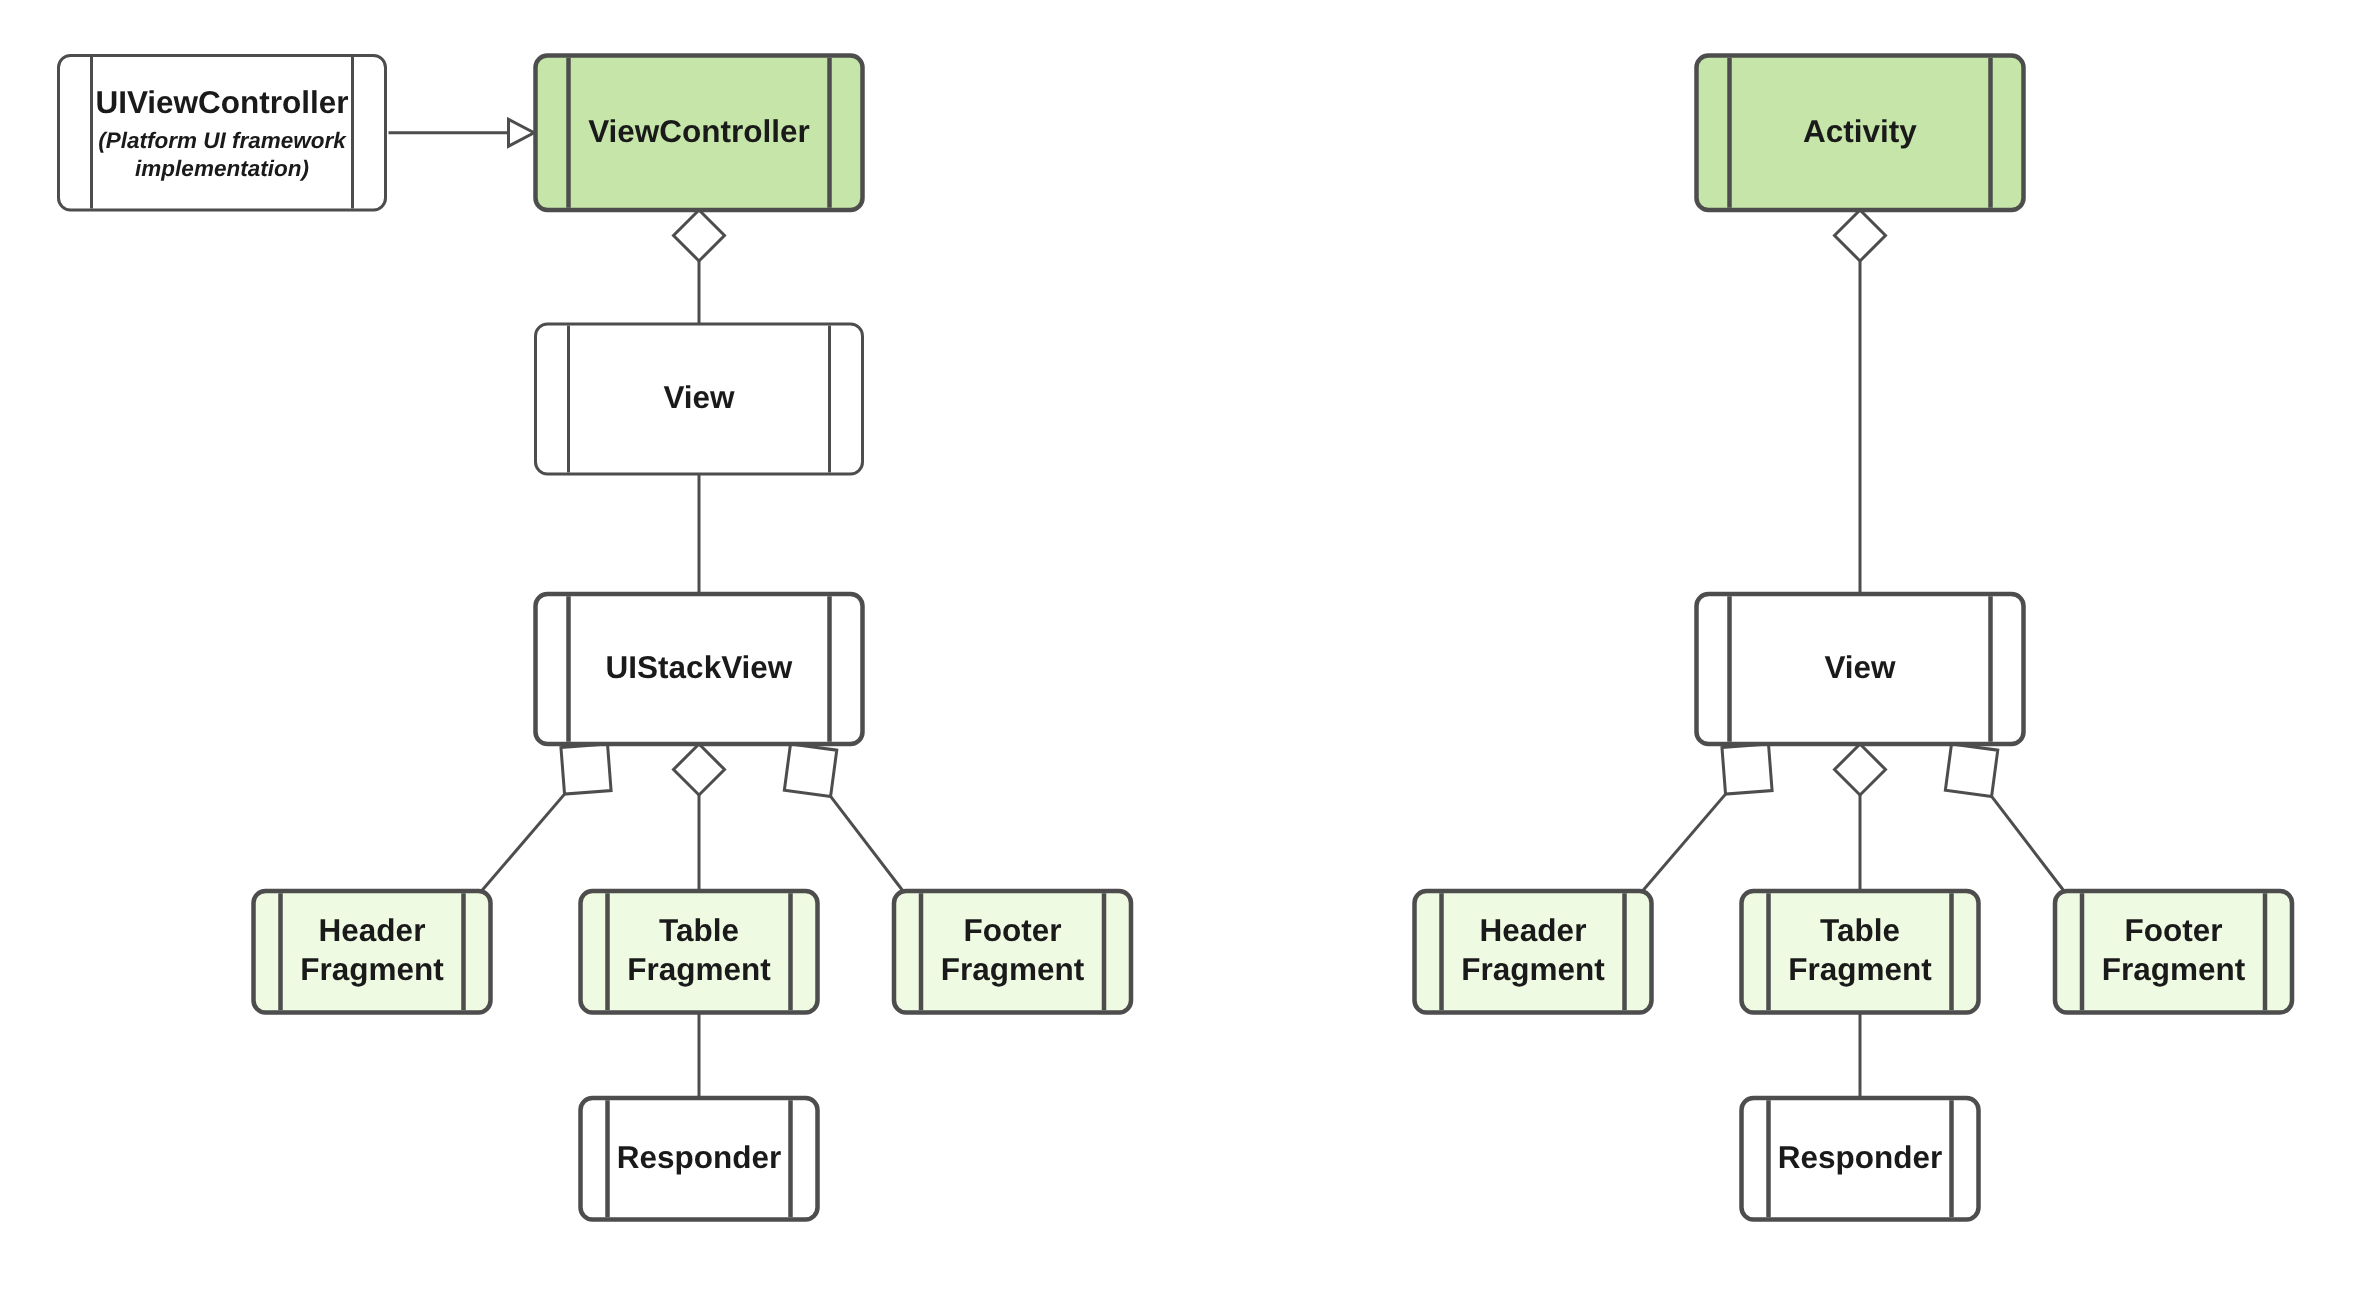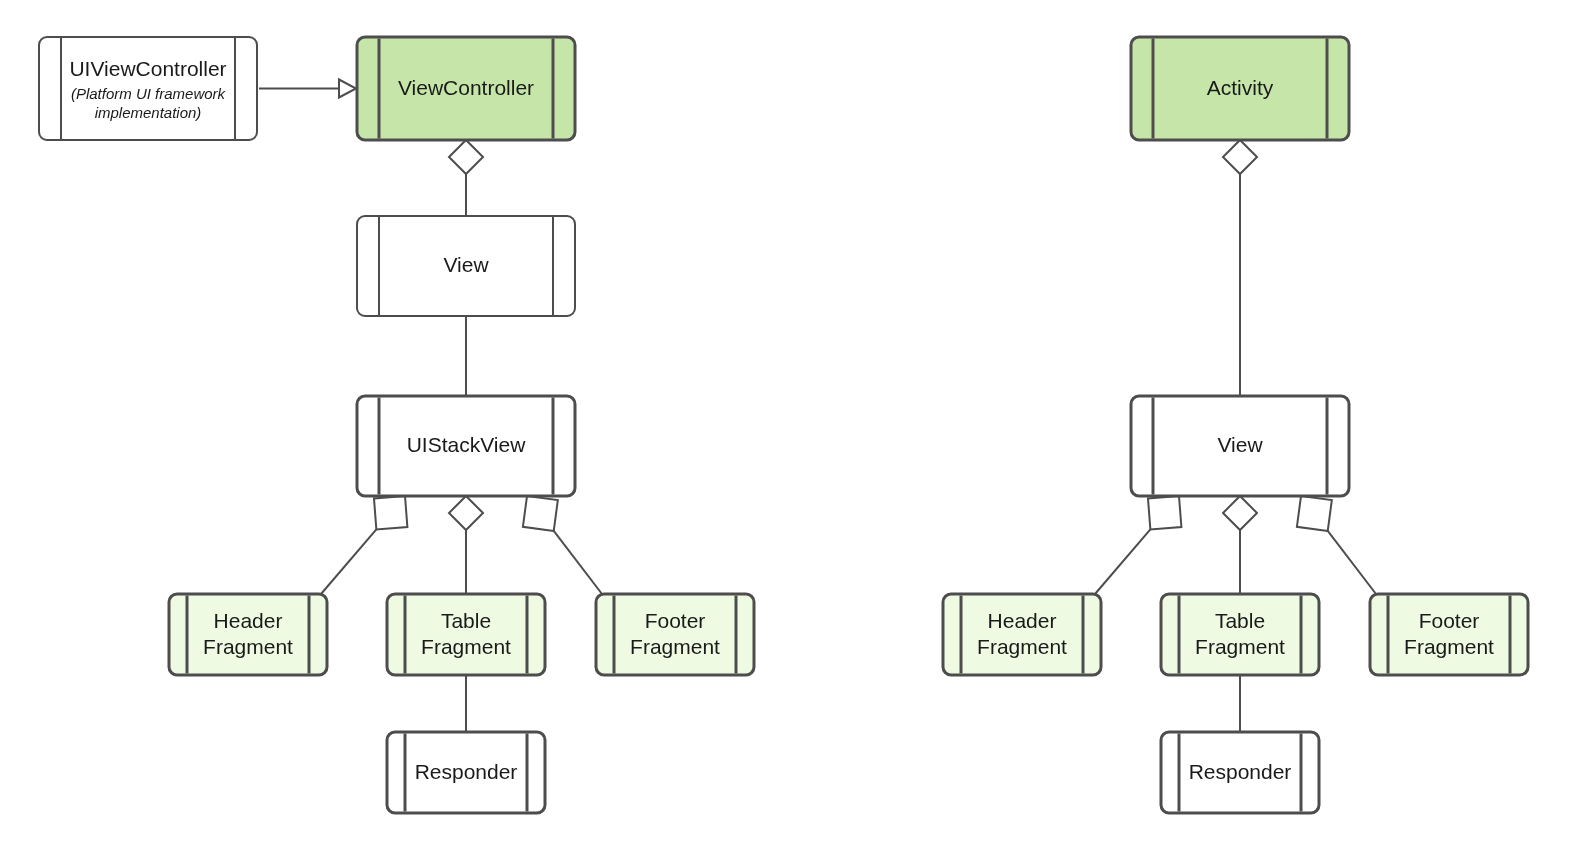--- a/index.html
+++ b/index.html
@@ -10,20 +10,21 @@
   body {
     width: 1580px;
     height: 860px;
     overflow: hidden;
     font-family: "Liberation Sans", sans-serif;
   }
   #diagram-root {
     position: relative;
     width: 1324px;
     height: 860px;
+    font-weight: bold;
   }
   svg.diagram {
     display: block;
     width: 1580px;
     height: 860px;
   }
   .node-label {
     font-family: "Liberation Sans", sans-serif;
     font-size: 21px;
     fill: #1a1a1a;

